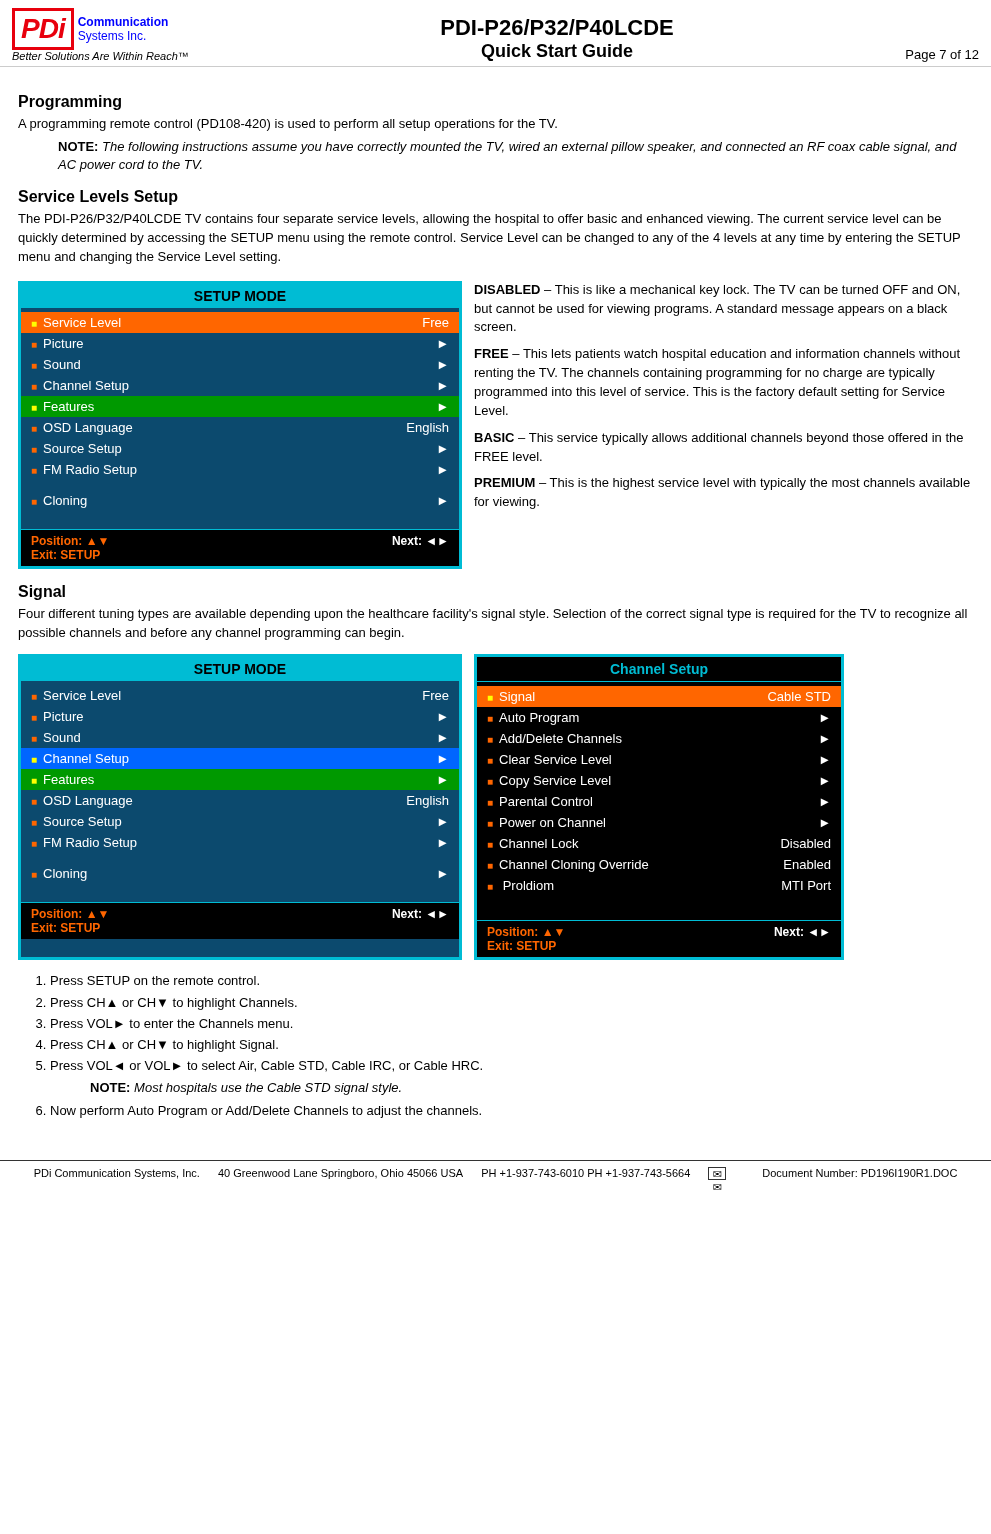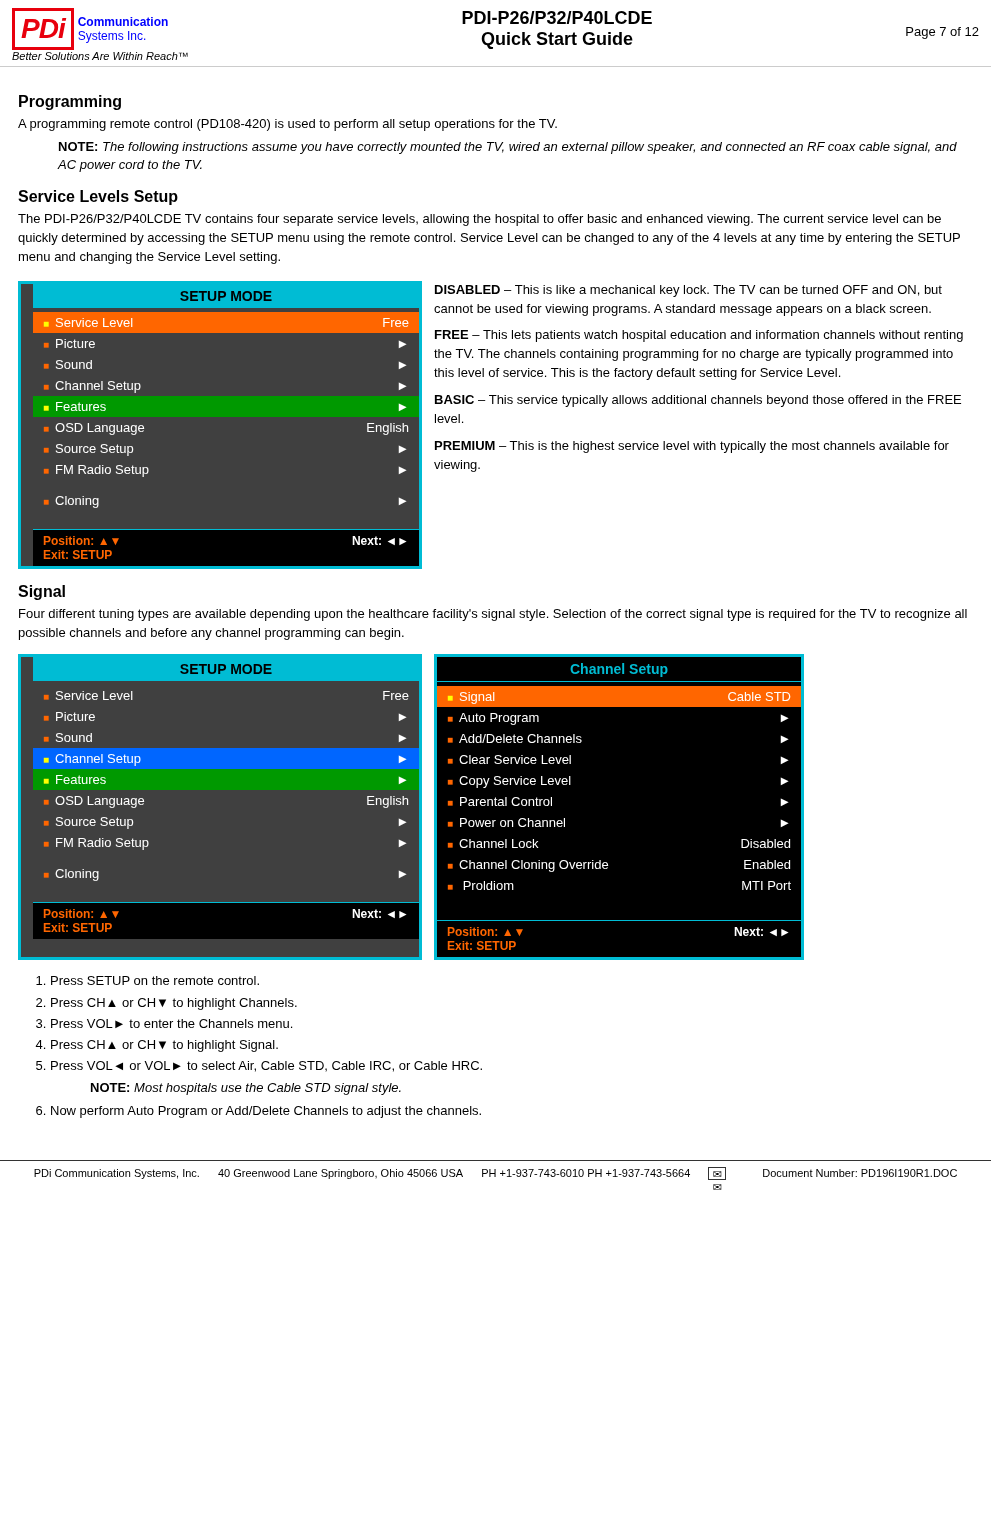--- a/index.html
+++ b/index.html
@@ -1,44 +1,44 @@
 <!DOCTYPE html>
 <html><head>
   <meta charset="utf-8">
   <style>
     * { box-sizing: border-box; margin: 0; padding: 0; }
     body { font-family: Arial, sans-serif; font-size: 13px; background: #fff; width: 991px; min-height: 1534px; }
 
     
-    .header { display: flex; align-items: flex-start; padding: 8px 12px 4px 12px; border-bottom: 1px solid #ccc; }
+    .header { display: flex; align-items: flex-end; padding: 8px 12px 4px 12px; border-bottom: 1px solid #ccc; }
     .logo-area { display: flex; flex-direction: column; margin-right: 20px; }
     .logo-box { display: flex; align-items: center; }
     .logo-pdi { font-size: 28px; font-weight: 900; color: #e8000d; letter-spacing: -1px; font-style: italic; border: 3px solid #e8000d; padding: 2px 6px; margin-right: 4px; }
     .logo-text { display: flex; flex-direction: column; }
     .logo-comm { font-size: 12px; font-weight: bold; color: #00f; }
     .logo-sys { font-size: 12px; color: #00f; }
     .header-center { flex: 1; text-align: center; }
-    .header-title { font-size: 18px; font-weight: bold; }
+    .header-title { font-size: 22px; font-weight: bold; }
     .header-subtitle { font-size: 18px; font-weight: bold; }
     .header-page { font-size: 13px; margin-top: 16px; }
     .tagline { font-size: 11px; font-style: italic; }
 
     
     .content { padding: 12px 18px; }
 
     
     .section-title { font-size: 16px; font-weight: bold; margin-top: 14px; margin-bottom: 4px; }
 
     p { font-size: 13px; margin-bottom: 4px; line-height: 1.45; }
     .note-block { margin: 4px 0 4px 40px; font-size: 13px; font-style: italic; line-height: 1.4; }
     .note-bold { font-style: normal; font-weight: bold; }
 
     
     .tv-container { display: flex; margin: 14px 0; gap: 12px; }
-    .tv-screen { border: 3px solid #00bcd4; background: #404040; width: 404px; flex-shrink: 0; padding-left: 12px; }
+    .tv-screen { border: 3px solid #00bcd4; background: #0c4a6e; width: 444px; flex-shrink: 0; }
     .tv-title-bar { background: #00bcd4; color: #000; font-weight: bold; font-size: 14px; text-align: center; padding: 4px 0; }
     .tv-title-bar.right-title { background: #000; color: #00bcd4; border-bottom: 1px solid #00bcd4; }
     .tv-menu { padding: 4px 0; }
     .tv-row { display: flex; justify-content: space-between; align-items: flex-end; padding: 3px 10px; color: #fff; font-size: 13px; }
     .tv-row .bullet { color: #ff6600; margin-right: 6px; font-size: 10px; }
     .tv-row .bullet.yellow { color: #ffff00; }
     .tv-row .arrow { color: #fff; }
     .tv-row.highlighted { background: #ff6600; color: #fff; }
     .tv-row.highlighted2 { background: #0066ff; color: #fff; }
     .tv-row.highlighted3 { background: #009900; color: #fff; }

